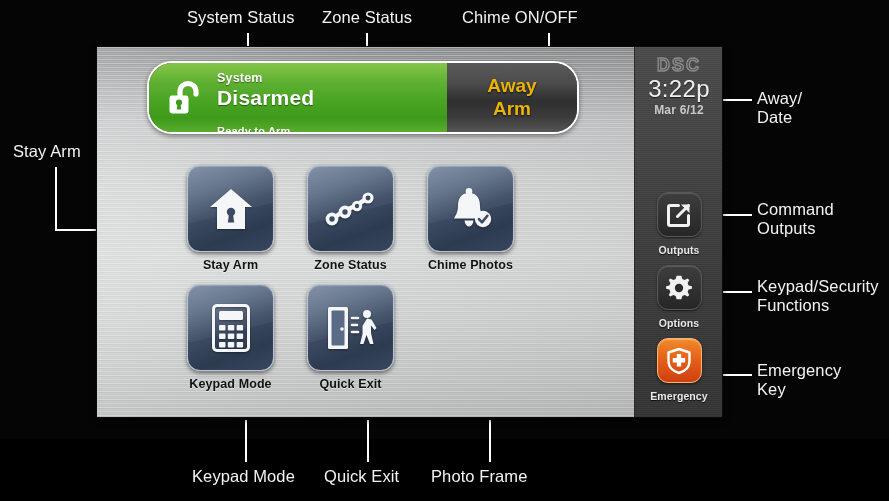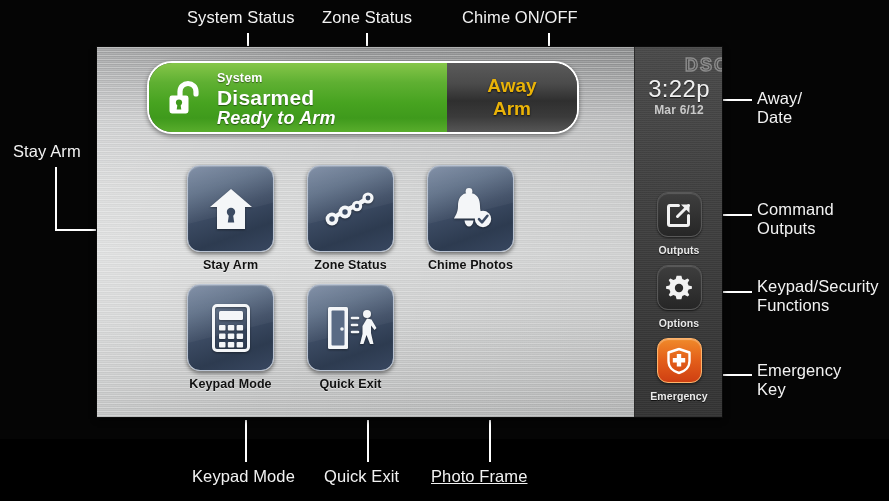--- a/index.html
+++ b/index.html
@@ -40,21 +40,21 @@
             background:linear-gradient(to bottom,#86c649 0%,#5fb032 28%,#47a320 58%,#3f9a1c 80%,#59ad2c 100%);}
   .sb-green:after{content:"";position:absolute;right:-22px;top:0;width:44px;height:100%;
             background:linear-gradient(to bottom,#86c649 0%,#5fb032 28%,#47a320 58%,#3f9a1c 80%,#59ad2c 100%);
             clip-path:polygon(0 0,50% 50%,0 100%);}
   .sb-dark{position:absolute;right:0;top:0;width:130px;height:100%;
            background:linear-gradient(to bottom,#5a5a5a 0%,#4b4b4b 30%,#2f2f2f 55%,#3b3b3b 78%,#565656 100%);}
   .lock{position:absolute;left:18px;top:17px;width:34px;height:36px;z-index:2;}
   .sb-text{position:absolute;left:68px;top:8px;z-index:2;color:#fff;text-shadow:0 1px 1px rgba(0,0,0,.45);}
   .sb-sys{font-size:12.5px;font-weight:bold;letter-spacing:.2px;line-height:15px;}
   .sb-main{font-size:21px;font-weight:bold;letter-spacing:.2px;line-height:24px;margin-top:0px;}
-  .sb-sub{font-size:18px;font-weight:bold;letter-spacing:.2px;line-height:15px;margin-top:1px;font-style:italic;}
+  .sb-sub{font-size:11px;font-weight:bold;letter-spacing:.2px;line-height:15px;margin-top:14px;}
   .sb-away{position:absolute;right:6px;top:11px;width:118px;z-index:3;text-align:center;
            color:#eab308;font-size:19px;font-weight:bold;line-height:23px;
            text-shadow:0 1px 2px rgba(0,0,0,.75);}
 
   
   .grid{position:absolute;left:90px;top:118px;width:380px;z-index:3;}
   .grow{display:flex;gap:33px;margin-bottom:12px;}
   .tile{width:87px;text-align:center;}
   .tbtn{position:relative;width:87px;height:87px;border-radius:13px;
         border:1.5px solid #b9c3d2;box-sizing:border-box;
@@ -69,21 +69,21 @@
   .tbtn svg{position:relative;z-index:2;filter:drop-shadow(0 1px 1px rgba(0,0,0,.4));}
 
   
   .sidebar{position:absolute;left:537px;top:0;width:88px;height:370px;
            background:linear-gradient(to bottom,#4a4a4a 0%,#434343 30%,#3b3b3b 62%,#343434 100%);
            border-left:1px solid #2b2b2b;}
   .sidebar:after{content:"";position:absolute;inset:0;
            background:repeating-linear-gradient(to bottom,rgba(255,255,255,.035) 0 1px,rgba(0,0,0,.04) 1px 2px);}
   .dsc{position:absolute;top:8px;left:0;width:100%;text-align:center;
        font-size:18px;font-weight:bold;letter-spacing:2px;color:transparent;
-       -webkit-text-stroke:1.4px #8c8c8c;z-index:2;font-family:"Liberation Sans",sans-serif;padding-left:28px;}
+       -webkit-text-stroke:1.4px #8c8c8c;z-index:2;font-family:"Liberation Sans",sans-serif;}
   .clock{position:absolute;top:28px;left:0;width:100%;text-align:center;
        font-size:24px;color:#f0f0f0;letter-spacing:.3px;z-index:2;
        text-shadow:0 1px 1px rgba(0,0,0,.7);}
   .date{position:absolute;top:56px;left:0;width:100%;text-align:center;
        font-size:12px;color:#c9c9c9;letter-spacing:.2px;z-index:2;font-weight:bold;}
   .sbtn-wrap{position:absolute;left:0;width:100%;text-align:center;z-index:2;}
   .sbtn{display:inline-block;width:43px;height:43px;border-radius:11px;
         background:linear-gradient(to bottom,#3e3e3e,#262626);
         border:1px solid #585858;box-shadow:inset 0 1px 1px rgba(255,255,255,.16),0 1px 2px rgba(0,0,0,.6);
         position:relative;}
@@ -127,21 +127,21 @@
   <div class="anno" style="left:757px;top:361px;">Emergency
 Key</div>
   <div class="lead h" style="left:696px;top:374px;width:56px;"></div>
 
   <div class="anno" style="left:192px;top:467px;">Keypad Mode</div>
   <div class="lead v" style="left:245px;top:420px;height:42px;"></div>
 
   <div class="anno" style="left:324px;top:467px;">Quick Exit</div>
   <div class="lead v" style="left:367px;top:420px;height:42px;"></div>
 
-  <div class="anno" style="left:431px;top:467px;text-decoration:underline;">Photo Frame</div>
+  <div class="anno" style="left:431px;top:467px;">Photo Frame</div>
   <div class="lead v" style="left:489px;top:420px;height:42px;"></div>
 
   <div class="device">
 
     <div class="screen">
 
       <div class="statusbar">
         <div class="sb-green"></div>
         <div class="sb-dark"></div>
 

